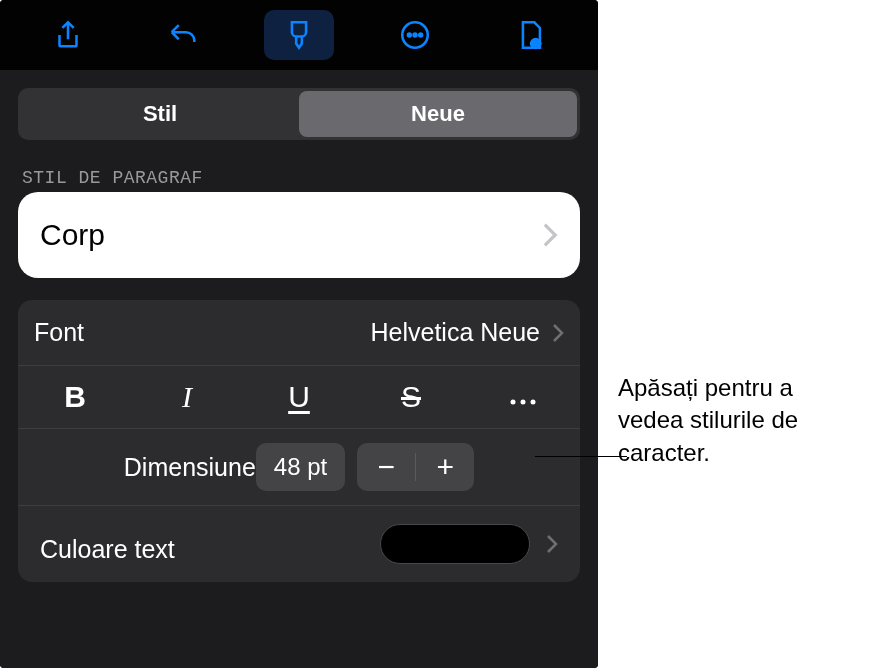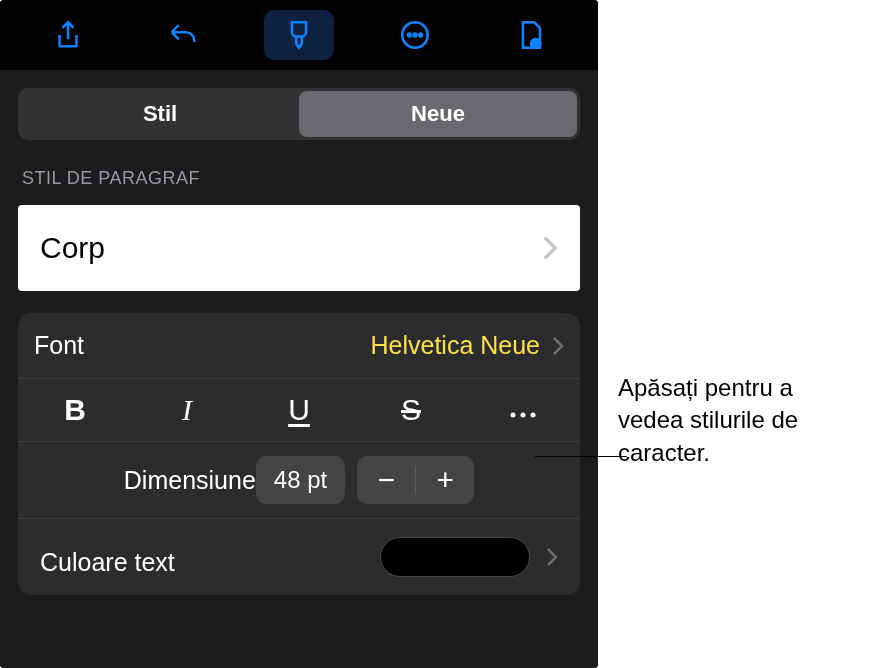--- a/index.html
+++ b/index.html
@@ -68,26 +68,27 @@
       border-radius: 8px;
       cursor: pointer;
     }
     .segment.active {
       background: #6a6a6e;
     }
     .section-label {
       color: #98989e;
       font-size: 18px;
       letter-spacing: 0.5px;
-      margin-bottom: 16px;
+      margin-bottom: 4px;
       padding-left: 4px;
+      font-family: Liberation Mono, monospace;
     }
     .style-row {
       background: #fff;
-      border-radius: 4px;
+      border-radius: 20px;
       padding: 26px 22px;
       display: flex;
       align-items: center;
       justify-content: space-between;
       margin-bottom: 22px;
       cursor: pointer;
     }
     .style-row-text {
       font-size: 30px;
       color: #000;
@@ -108,21 +109,21 @@
       border-bottom: 1px solid #3d3d40;
     }
     .list-row:last-child {
       border-bottom: none;
     }
     .row-label {
       color: #fff;
       font-size: 25px;
     }
     .row-value {
-      color: #fde047;
+      color: #ffffff;
       font-size: 25px;
       display: flex;
       align-items: center;
       gap: 12px;
     }
     .format-row {
       padding: 14px 22px;
       display: flex;
       align-items: center;
       justify-content: space-between;

